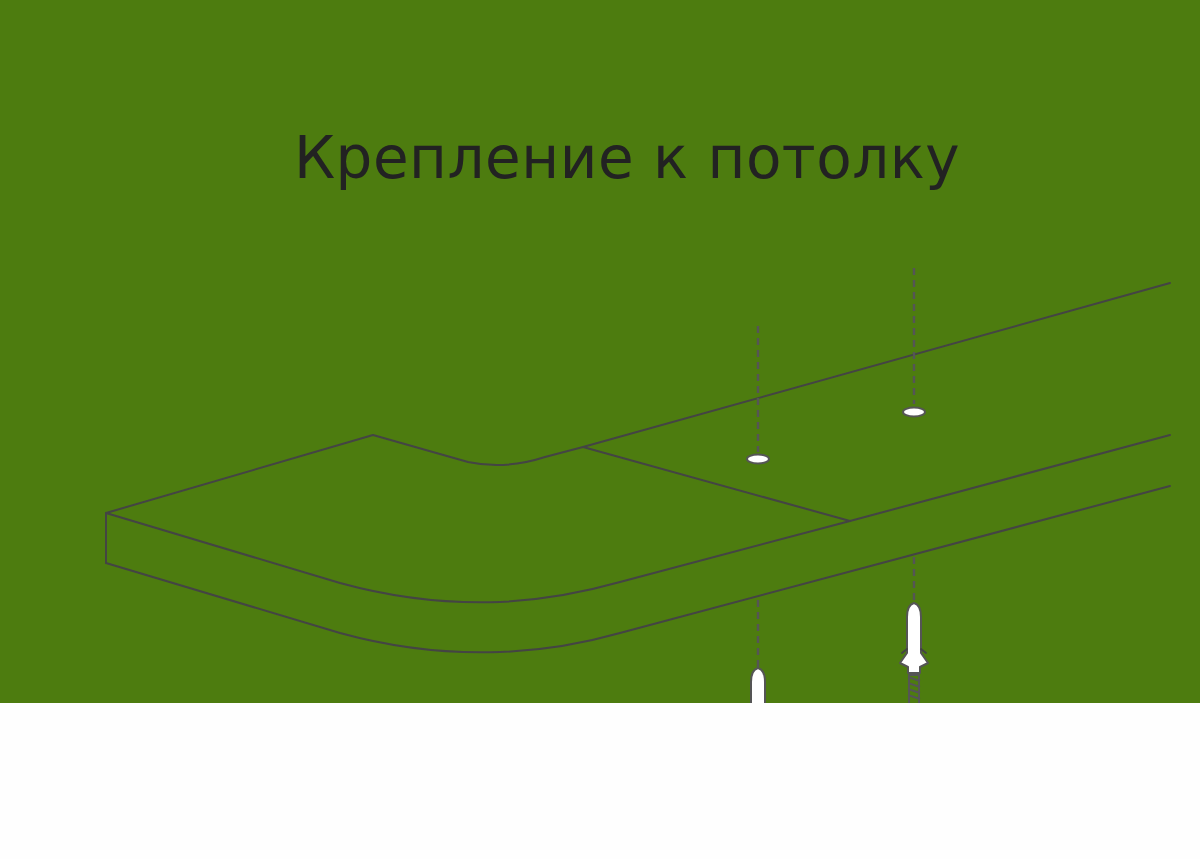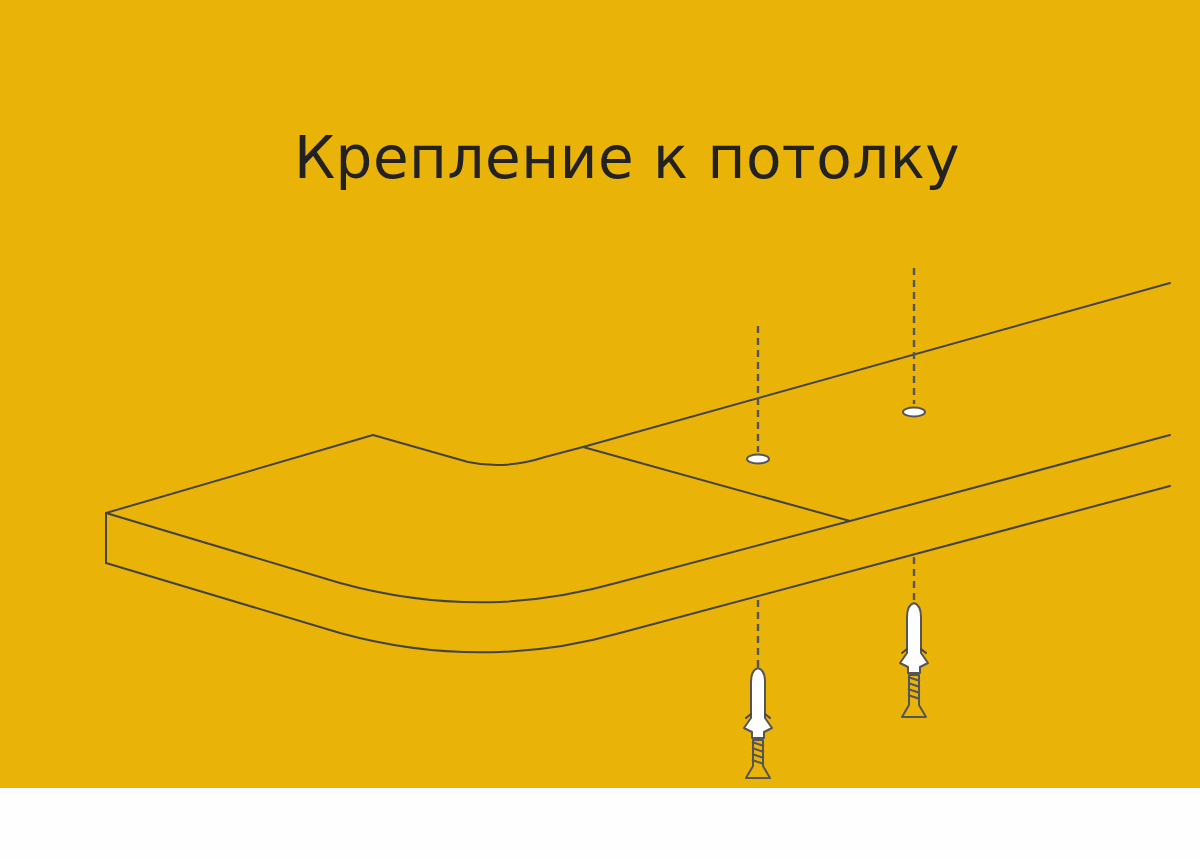--- a/index.html
+++ b/index.html
@@ -3,22 +3,22 @@
   <meta charset="utf-8">
   <style>
     html, body {
       margin: 0;
       padding: 0;
       background: #fefefe;
     }
     .page {
       position: relative;
       width: 1200px;
-      height: 788px;
-      background: #eab308;
+      height: 703px;
+      background: #4d7c0f;
       overflow: hidden;
     }
     .title {
       position: absolute;
       left: 0;
       top: 118px;
       width: 1254px;
       text-align: center;
       font-family: "DejaVu Sans", sans-serif;
       font-size: 58px;

